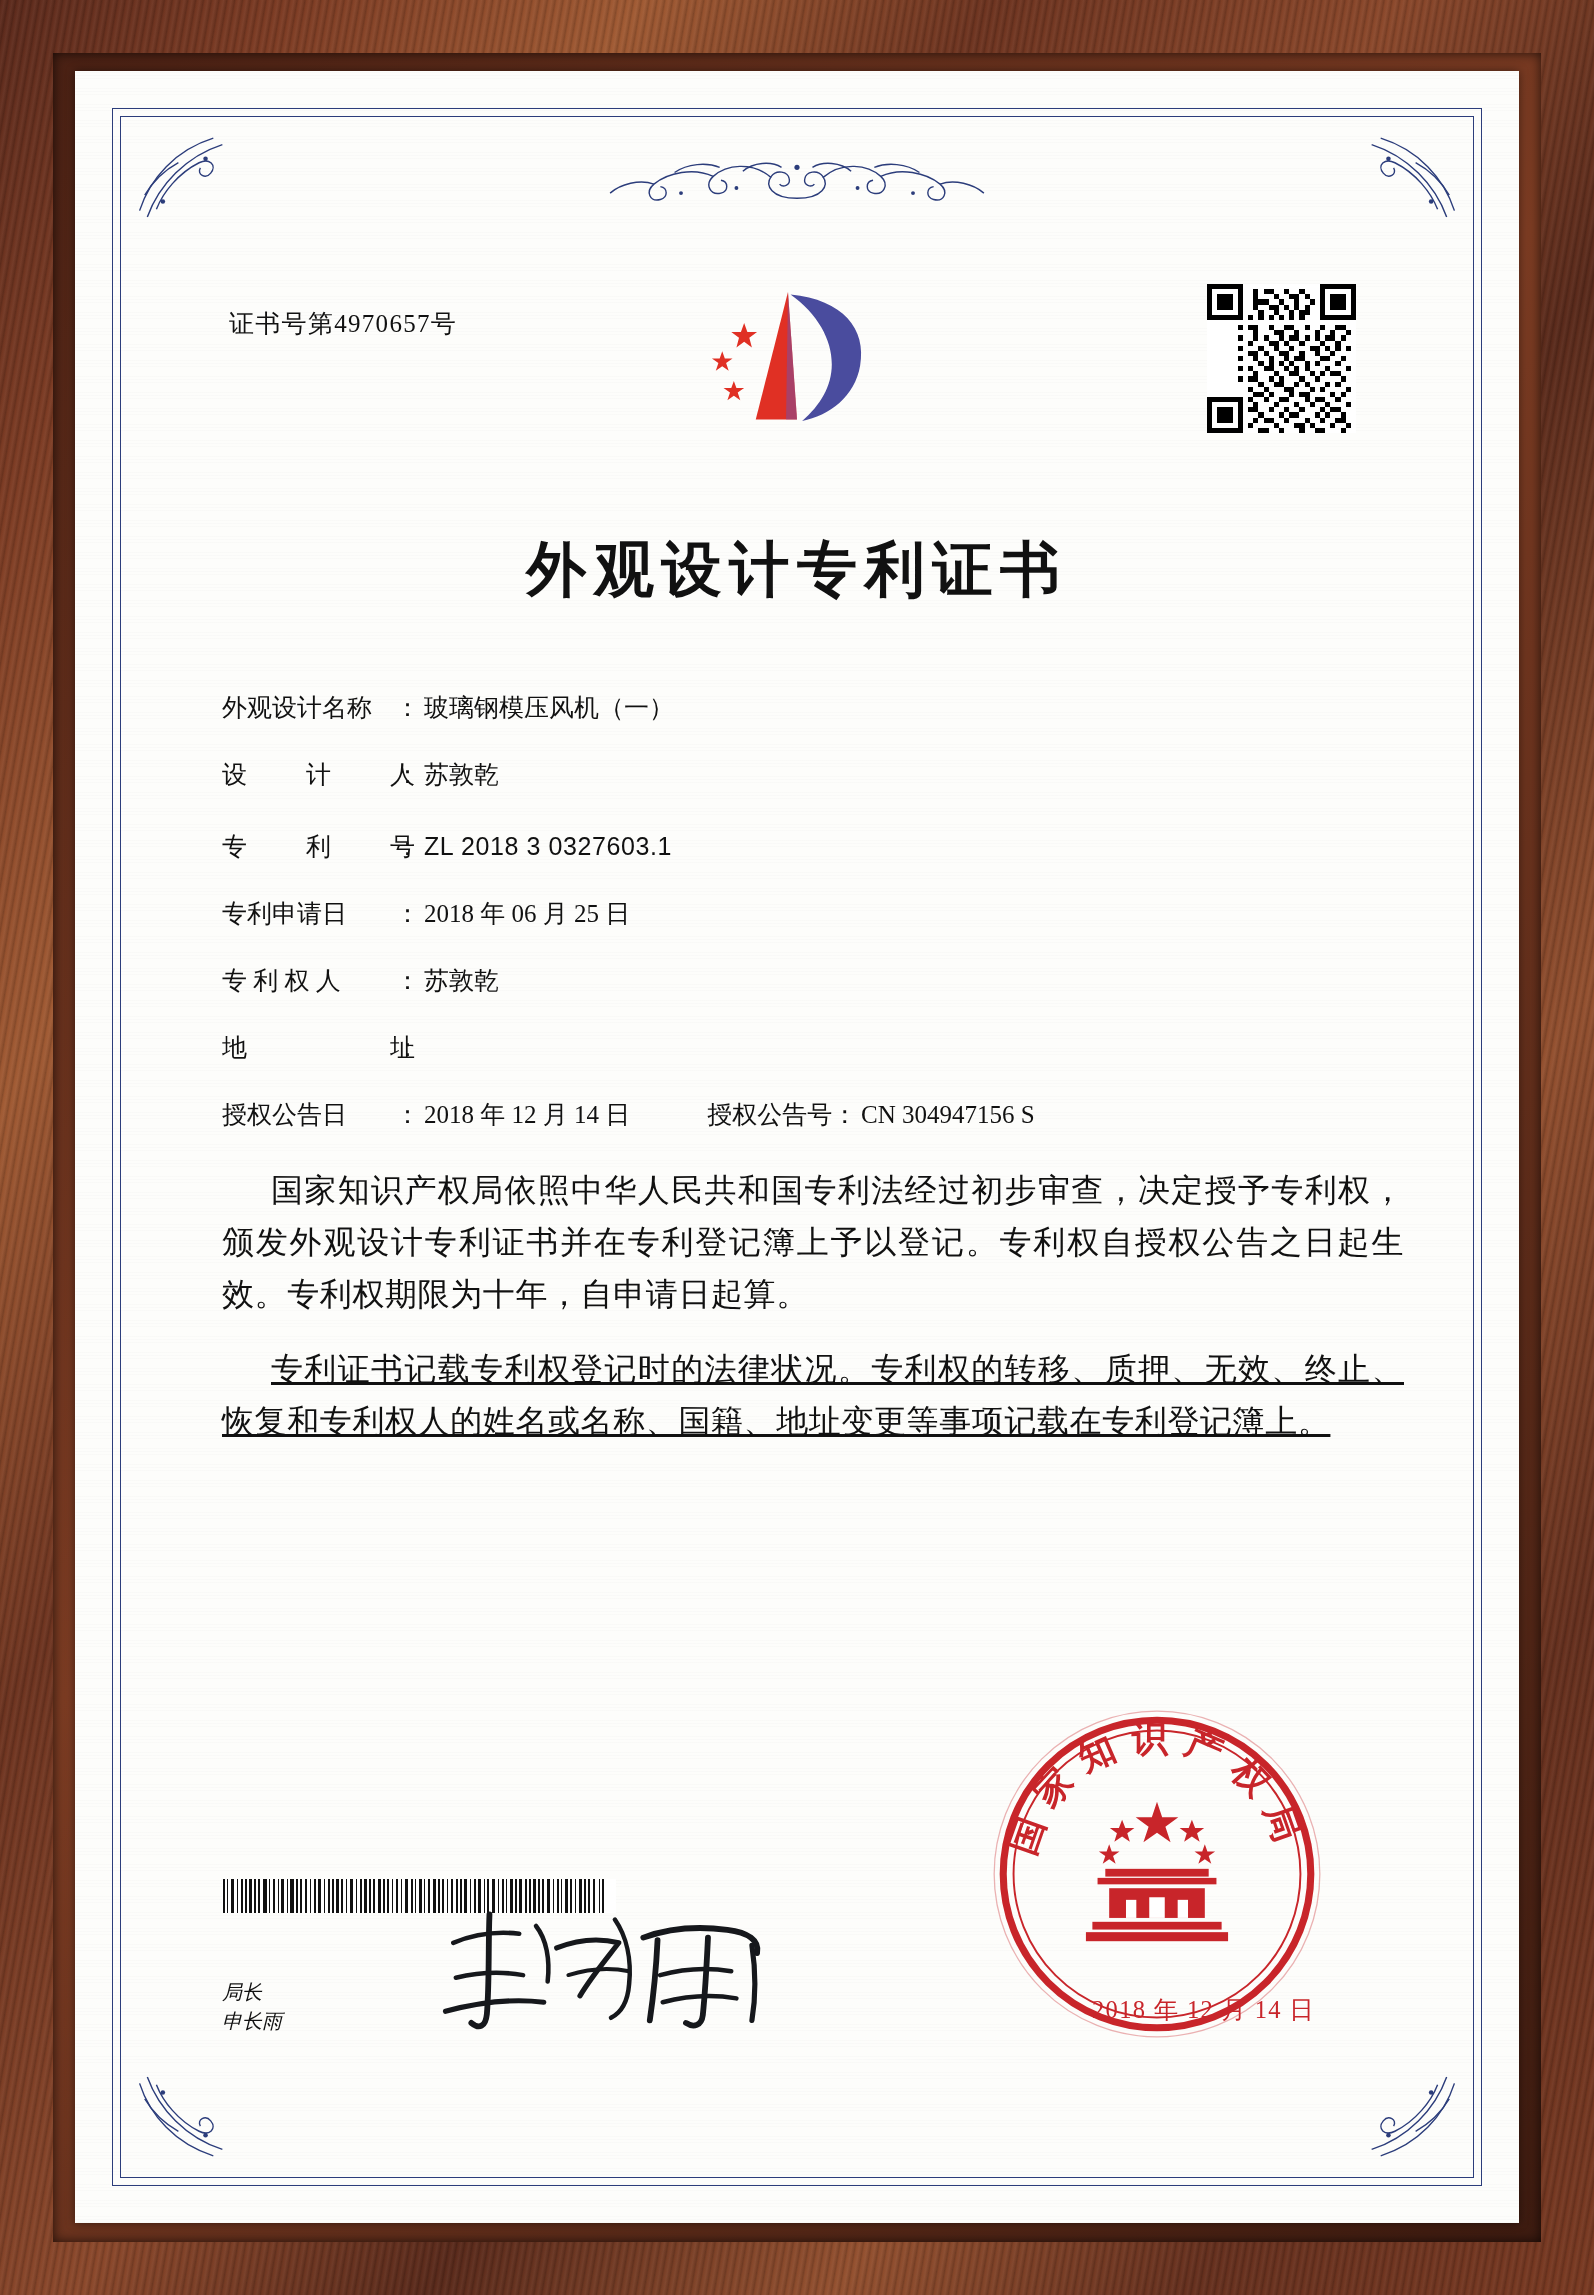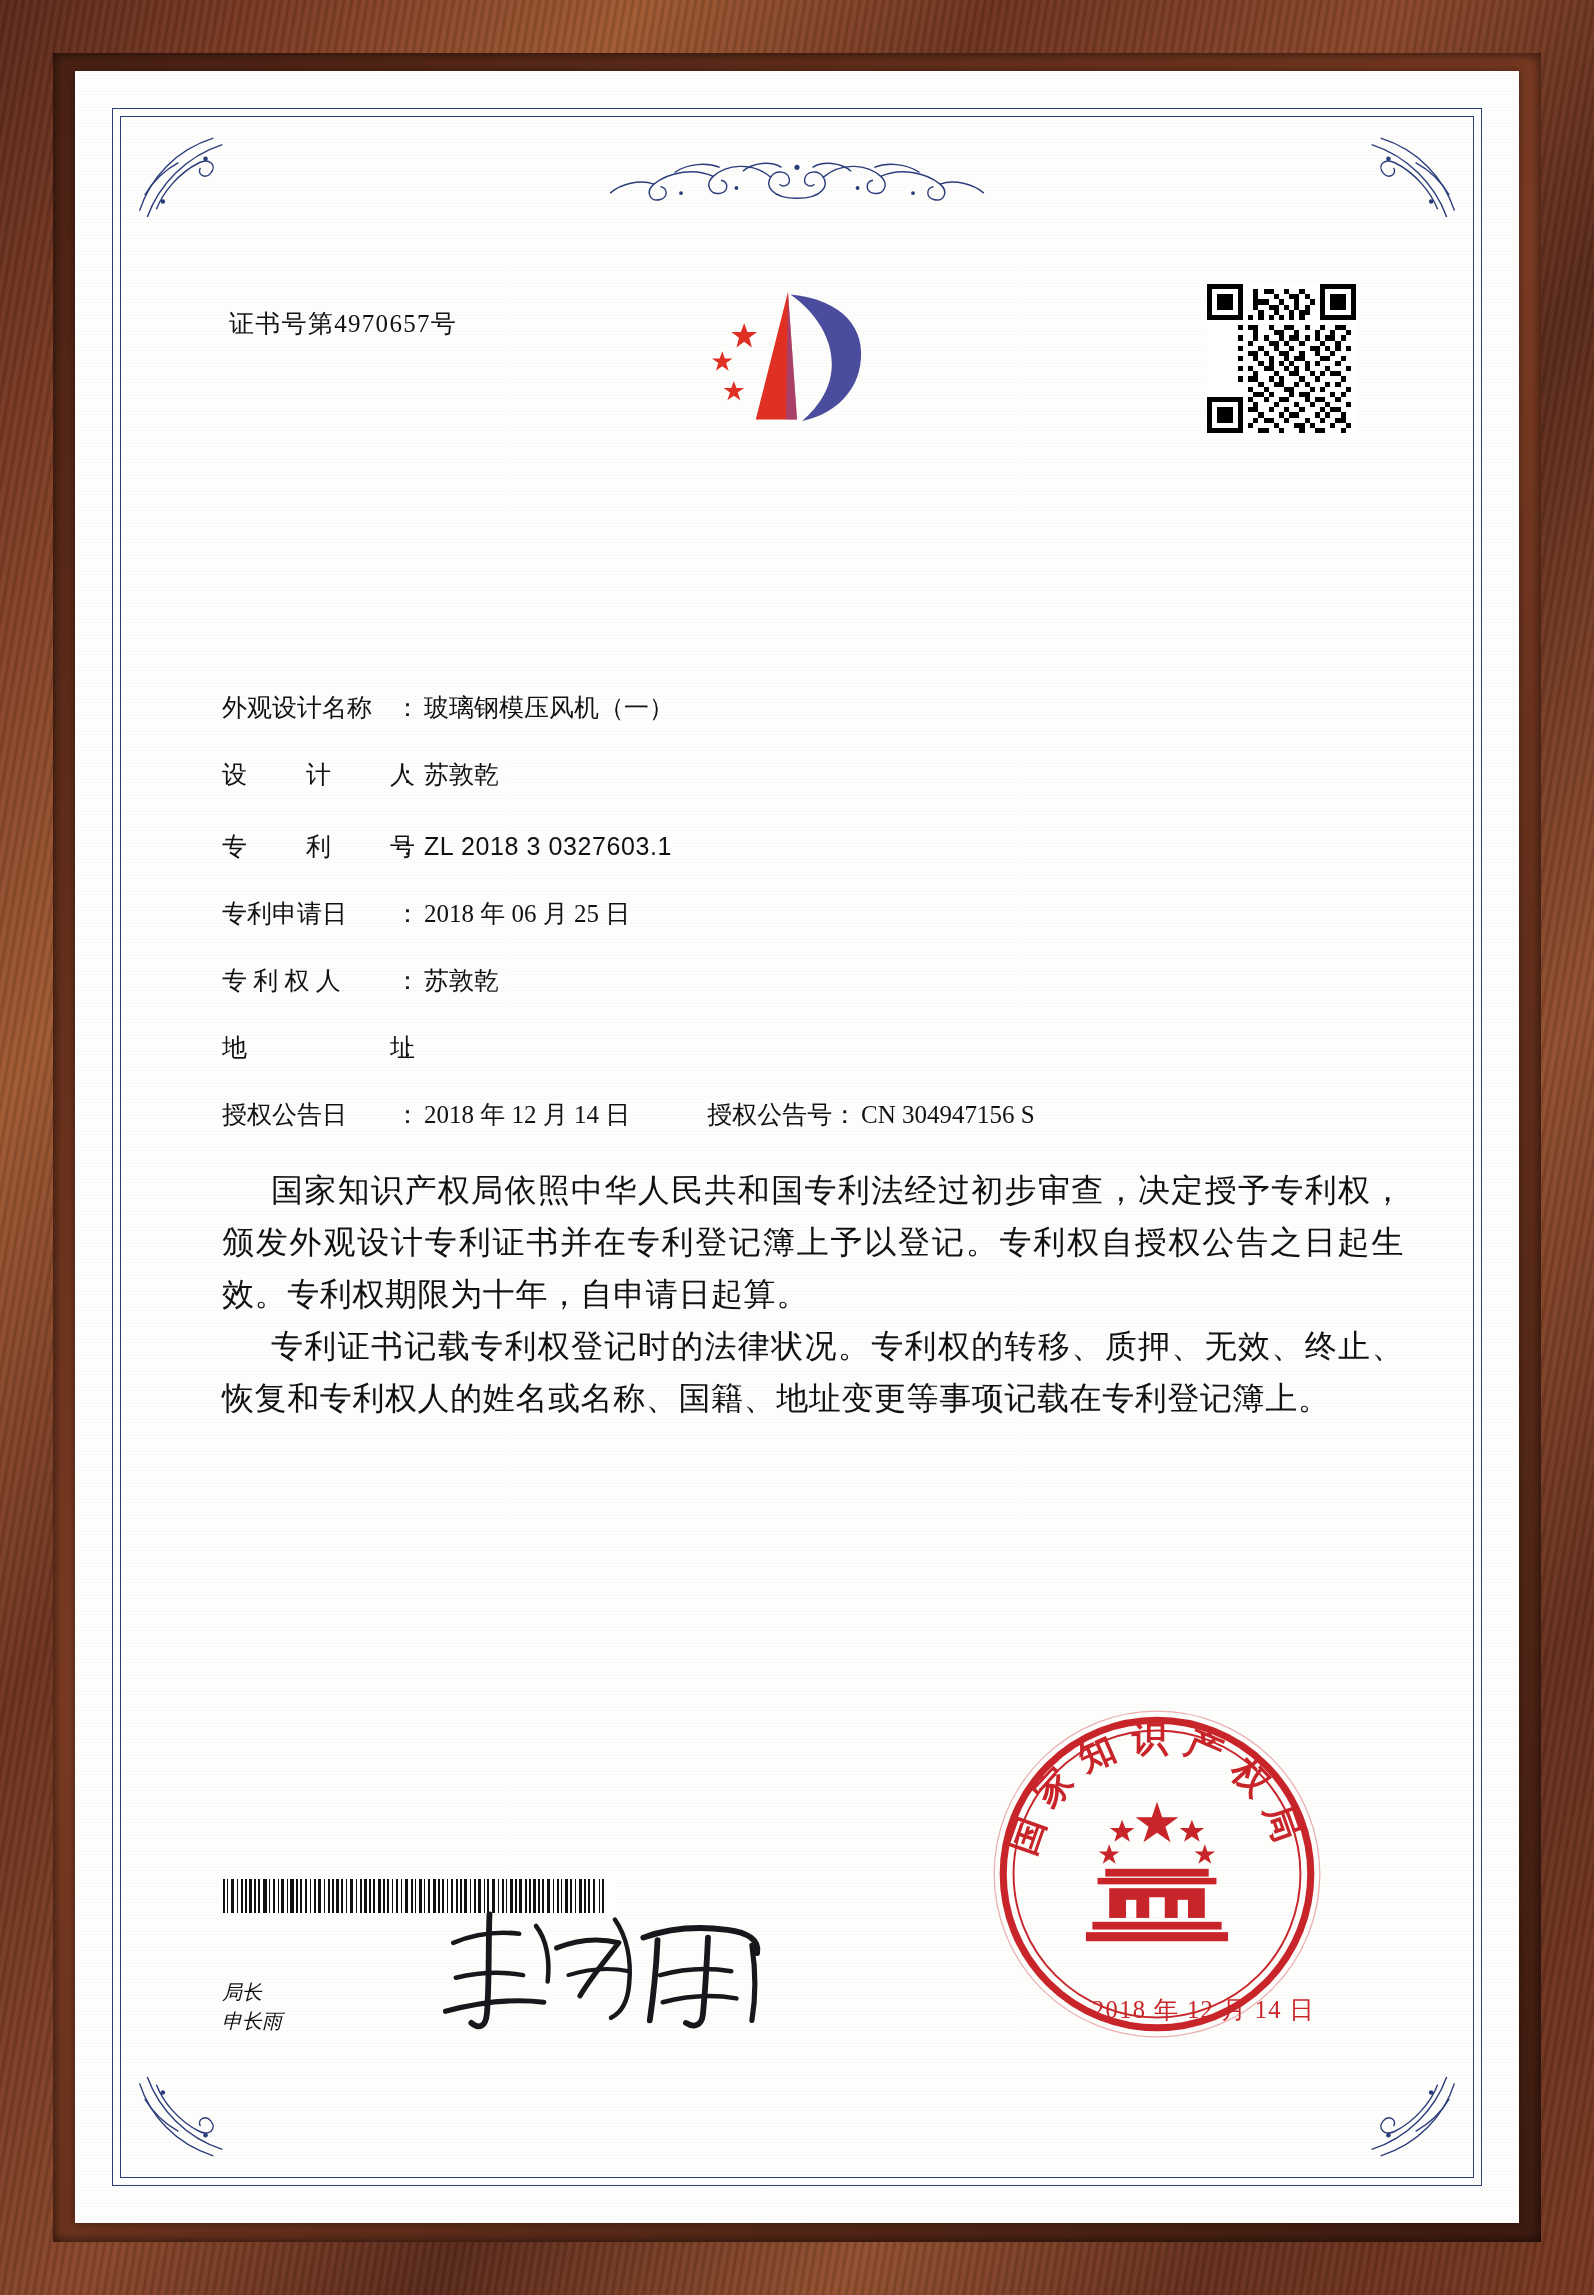--- a/index.html
+++ b/index.html
@@ -147,21 +147,21 @@
 
   .para {
     margin-top: 18px;
     font-size: 32px;
     line-height: 1.62;
     text-align: justify;
     text-indent: 49px;
     color: #111;
     letter-spacing: 0.6px;
   }
-  .para.second { margin-top: 1px; }
+  .para.second { margin-top: 24px; text-decoration: underline; }
 
   
   .barcode {
     position: absolute;
     left: 50px;
     bottom: 213px;
     width: 394px;
     height: 34px;
   }
 
@@ -495,20 +495,21 @@
             <rect x="27" y="27" width="1" height="1"></rect>
           <rect x="10" y="28" width="2" height="1"></rect>
             <rect x="14" y="28" width="1" height="1"></rect>
           <rect x="18" y="28" width="1" height="1"></rect>
             <rect x="21" y="28" width="2" height="1"></rect>
           <rect x="26" y="28" width="1" height="1"></rect>
         </g>
       </svg>
     </div>
 
+    <div class="title">外观设计专利证书</div>
 
     <div class="fields">
 
       <div class="field">
         <span class="f-label">外观设计名称</span>
         <span class="f-colon">：</span>
         <span class="f-value">玻璃钢模压风机（一）</span>
       </div>
 
       <div class="field">

